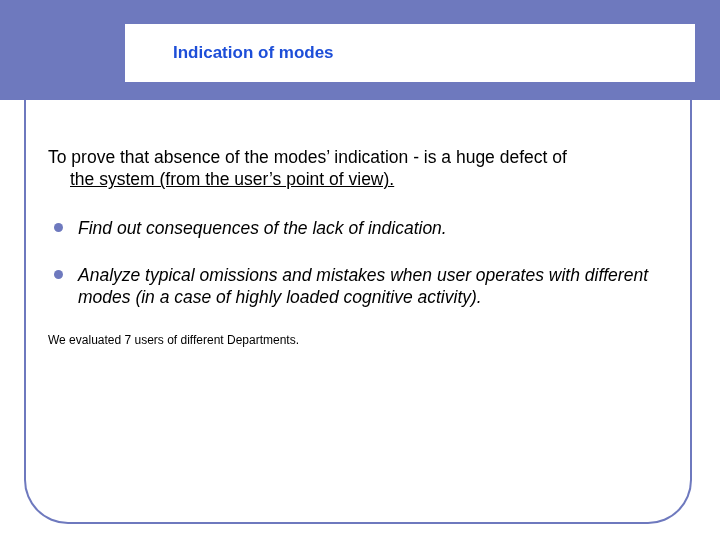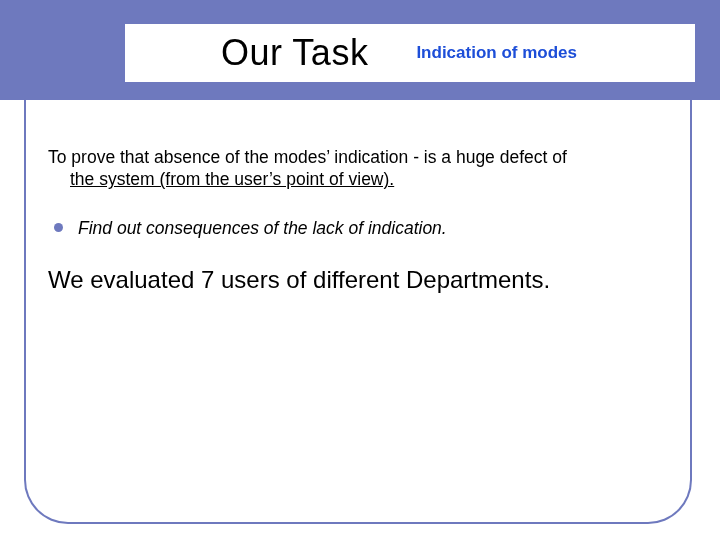--- a/index.html
+++ b/index.html
@@ -102,45 +102,45 @@
     content: "";
     position: absolute;
     left: 6px;
     top: 6px;
     width: 9px;
     height: 9px;
     background: #6e79be;
     border-radius: 50%;
   }
   .outro {
-    font-size: 24px;
+    font-size: 12px;
     line-height: 1.3;
     margin: 0;
   }
 </style>
 </head>
 <body>
 
 <div class="slide">
 
   <div class="header-bar"></div>
 
   <div class="title-box">
-    <span class="title-main">Our Task</span>
     <span class="title-sub">Indication of modes</span>
   </div>
 
   <div class="accent-line"></div>
 
   <div class="content-frame"></div>
 
   <div class="body">
     <p class="intro">
       <span>To prove that absence of the modes’ indication - is a huge defect of</span><br>
       <span class="intro-indent">the system (from the user’s point of view).</span>
     </p>
     <ul class="bullets">
       <li><span>Find out consequences of the lack of indication.</span></li>
+      <li><span>Analyze typical omissions and mistakes when user operates with different modes (in a case of highly loaded cognitive activity).</span></li>
     </ul>
     <p class="outro">We evaluated 7 users of different Departments.</p>
   </div>
 
 </div>
 
 </body></html>

